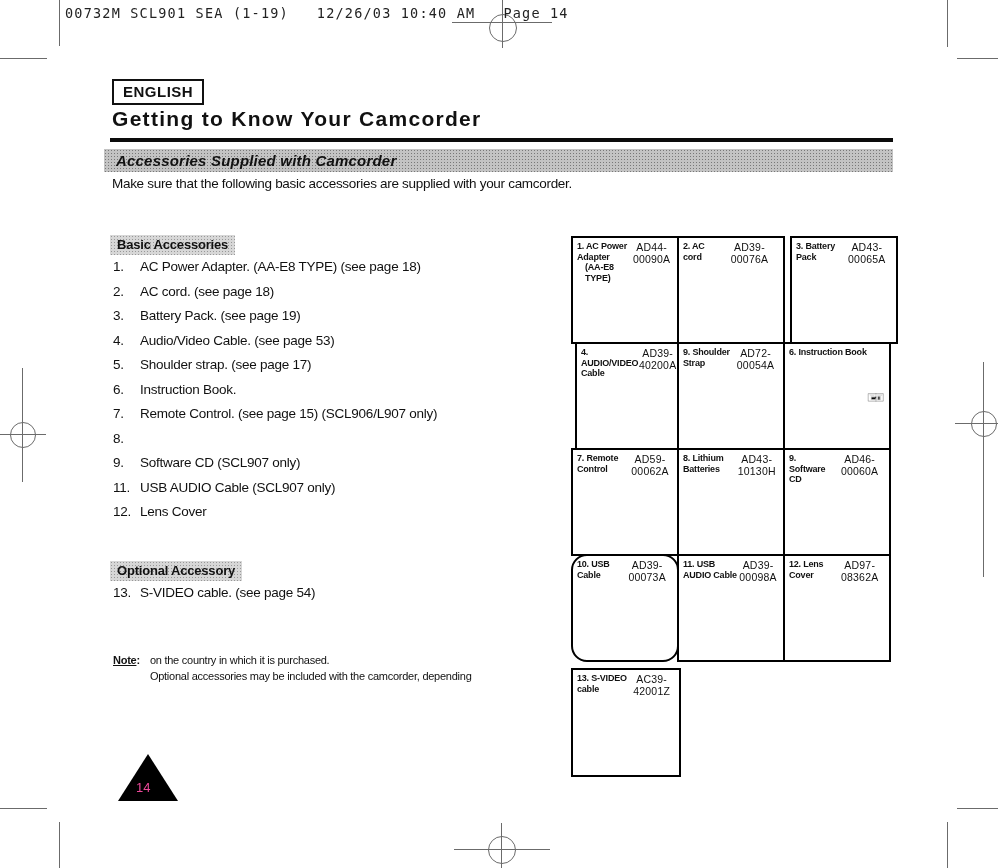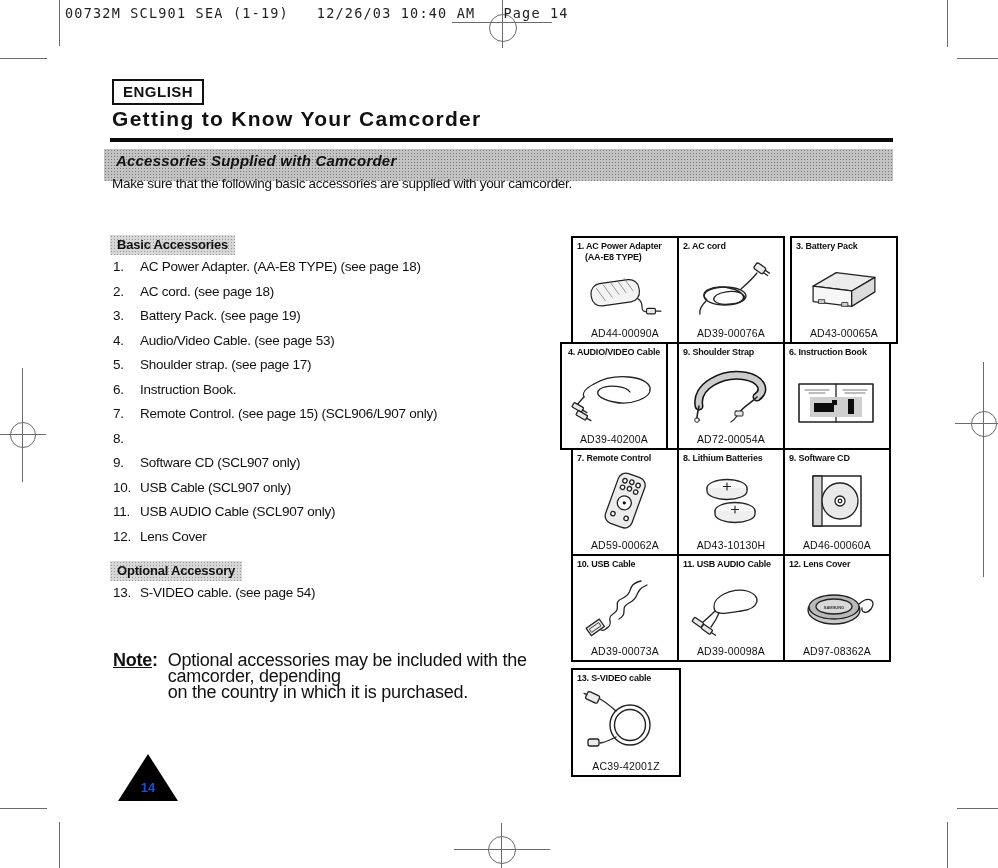--- a/index.html
+++ b/index.html
@@ -17,51 +17,51 @@
 
   
   .lang-badge{position:absolute;left:112px;top:79px;border:2.5px solid #111;padding:2px 9px 3px;
               font-size:15px;font-weight:bold;letter-spacing:.5px;}
   .page-title{position:absolute;left:112px;top:107px;font-size:21px;font-weight:bold;letter-spacing:1.3px;text-align:center;}
   .rule{position:absolute;left:110px;top:138px;width:783px;height:4px;background:#0c0c0c;}
 
   .halftone-dark{background-color:#c3c3c3;background-image:radial-gradient(#787878 .8px, transparent .95px);background-size:3px 3px;}
   .halftone-light{background-color:#d7d7d7;background-image:radial-gradient(#989898 .7px, transparent .85px);background-size:3px 3px;}
 
-  .banner{position:absolute;left:104px;top:149px;width:789px;height:32px;line-height:23px;
+  .banner{position:absolute;left:104px;top:149px;width:789px;height:23px;line-height:23px;
           font-size:15px;font-weight:bold;font-style:italic;letter-spacing:.2px;}
   .banner span{padding-left:12px;}
   .intro{position:absolute;left:112px;top:176px;font-size:13.5px;letter-spacing:-.3px;}
 
   .subhead{position:absolute;font-size:13px;font-weight:bold;padding:2px 7px 3px;letter-spacing:-.2px;}
   .subhead.basic{left:110px;top:235px;}
   .subhead.optional{left:110px;top:561px;}
 
   
   .acc-list{position:absolute;left:113px;top:259px;width:470px;font-size:13.5px;letter-spacing:-.25px;}
   .li{display:flex;margin-bottom:9px;line-height:15.5px;}
   .li .num{width:27px;flex:0 0 27px;}
   .opt-item{position:absolute;left:113px;top:585px;width:470px;font-size:13.5px;letter-spacing:-.25px;display:flex;line-height:15.5px;align-items:flex-end;}
   .opt-item .num{width:27px;flex:0 0 27px;}
 
   
-  .note{position:absolute;left:113px;top:652px;width:480px;font-size:18px;letter-spacing:-.25px;display:flex;line-height:16px;}
+  .note{position:absolute;left:113px;top:652px;width:480px;font-size:11px;letter-spacing:-.25px;display:flex;line-height:16px;}
   .note .lab{font-weight:bold;}
   .note .lab u{text-decoration:underline;}
   .note .txt{margin-left:10px;}
 
   
   .pg-tri{position:absolute;left:118px;top:754px;width:0;height:0;
           border-left:30px solid transparent;border-right:30px solid transparent;border-bottom:47px solid #000;}
-  .pg-num{position:absolute;left:136px;top:780px;width:24px;text-align:center;color:#1d4ed8;
-          font-size:13px;font-weight:bold;}
+  .pg-num{position:absolute;left:136px;top:780px;width:24px;color:#ec4899;
+          font-size:13px;font-weight:normal;}
 
   
   .cell{position:absolute;width:108px;height:108px;border:2px solid #000;background:#fff;
-        box-sizing:border-box;display:flex;flex-direction:column;padding:3px 4px 2px;}
+        box-sizing:border-box;display:flex;flex-direction:row;padding:3px 4px 2px;}
   .cell .lbl{font-size:9px;font-weight:bold;line-height:10.5px;letter-spacing:-.2px;}
   .cell .lbl .ind{padding-left:8px;}
   .cell .art{flex:1;display:flex;align-items:center;justify-content:center;overflow:hidden;}
   .cell .part{text-align:center;font-size:10.5px;letter-spacing:.2px;padding-bottom:1px;}
   .cell svg{stroke:#222;stroke-width:1.3;fill:none;stroke-linecap:round;stroke-linejoin:round;}
 </style>
 </head>
 <body>
 
 <div id="page">
@@ -133,44 +133,40 @@
         <span>Remote Control. (see page 15) (SCL906/L907 only)</span>
       </div>
     <div class="li">
         <span class="num">8.</span>
     </div>
     <div class="li">
         <span class="num">9.</span>
         <span>Software CD (SCL907 only)</span>
       </div>
     <div class="li">
-        <span class="num">10.</span>
-        <span>USB Cable (SCL907 only)</span>
-      </div>
-    <div class="li">
         <span class="num">11.</span>
         <span>USB AUDIO Cable (SCL907 only)</span>
       </div>
     <div class="li">
         <span class="num">12.</span>
         <span>Lens Cover</span>
       </div>
   </div>
 
   <div class="subhead optional halftone-light">Optional Accessory</div>
   <div class="opt-item">
     <span class="num">13.</span>
     <span>S-VIDEO cable. (see page 54)</span>
   </div>
 
   <div class="note">
     <span class="lab"><u>Note</u><span>:</span></span>
     <span class="txt">
+      <div>on the country in which it is purchased.</div>
       <div>Optional accessories may be included with the camcorder, depending</div>
-      <div>on the country in which it is purchased.</div>
     </span>
   </div>
 
   <div class="pg-tri"></div>
   <div class="pg-num">14</div>
 
   <div class="cell" style="left:571px;top:236px;">
     <div class="lbl">
       <div>1. AC Power Adapter</div>
       <div class="ind">(AA-E8 TYPE)</div>
@@ -212,21 +208,21 @@
         <polygon points="14,26 38,12 78,17 54,31" fill="#ececec"></polygon>
         <polygon points="14,26 54,31 54,47 14,42" fill="#f7f7f7"></polygon>
         <polygon points="54,31 78,17 78,32 54,47" fill="#dcdcdc"></polygon>
         <rect x="20" y="40" width="6" height="4" fill="#cfcfcf" stroke-width="0.8"></rect>
         <rect x="44" y="43" width="6" height="4" fill="#cfcfcf" stroke-width="0.8"></rect>
       </svg>
     </div>
     <div class="part">AD43-00065A</div>
   </div>
 
-  <div class="cell" style="left:560px;top:342px;align-items:center;">
+  <div class="cell" style="left:575px;top:342px;">
     <div class="lbl">4. AUDIO/VIDEO Cable</div>
     <div class="art">
       <svg width="92" height="58" viewBox="0 0 92 58">
         <path d="M26,18 C46,6 80,10 82,22 C84,32 62,40 46,36 C32,33 26,28 32,23 C40,18 58,20 62,26"></path>
         <path d="M26,18 C18,22 14,27 16,31"></path>
         <path d="M16,31 C12,35 10,38 8,40"></path>
         <g transform="rotate(30 10 42)">
             <rect x="4" y="39" width="11" height="5" rx="1" fill="#e8e8e8"></rect>
             <line x1="15" y1="41.5" x2="20" y2="41.5"></line>
           </g>
@@ -315,21 +311,21 @@
         <rect x="22" y="5" width="48" height="50" fill="#fff" stroke-width="1.5"></rect>
         <rect x="22" y="5" width="9" height="50" fill="#d6d6d6"></rect>
         <circle cx="49" cy="30" r="18" fill="#e9e9e9"></circle>
         <circle cx="49" cy="30" r="5" fill="#fff"></circle>
         <circle cx="49" cy="30" r="1.8"></circle>
       </svg>
     </div>
     <div class="part">AD46-00060A</div>
   </div>
 
-  <div class="cell" style="left:571px;top:554px;">
+  <div class="cell" style="left:571px;top:554px;border-radius:16px;">
     <div class="lbl">10. USB Cable</div>
     <div class="art">
       <svg width="92" height="60" viewBox="0 0 92 60">
         <path d="M62,4 C46,8 56,16 44,21 C32,26 44,31 34,37 C26,42 36,46 28,51"></path>
         <path d="M68,8 C54,14 62,20 50,26 C40,31 50,36 40,42"></path>
         <path d="M28,51 C26,53 24,54 22,53"></path>
         <g transform="rotate(-35 16 50)">
             <rect x="8" y="46" width="16" height="9" fill="#ececec"></rect>
             <rect x="10.5" y="48.5" width="11" height="4" stroke-width="0.8"></rect>
           </g>

